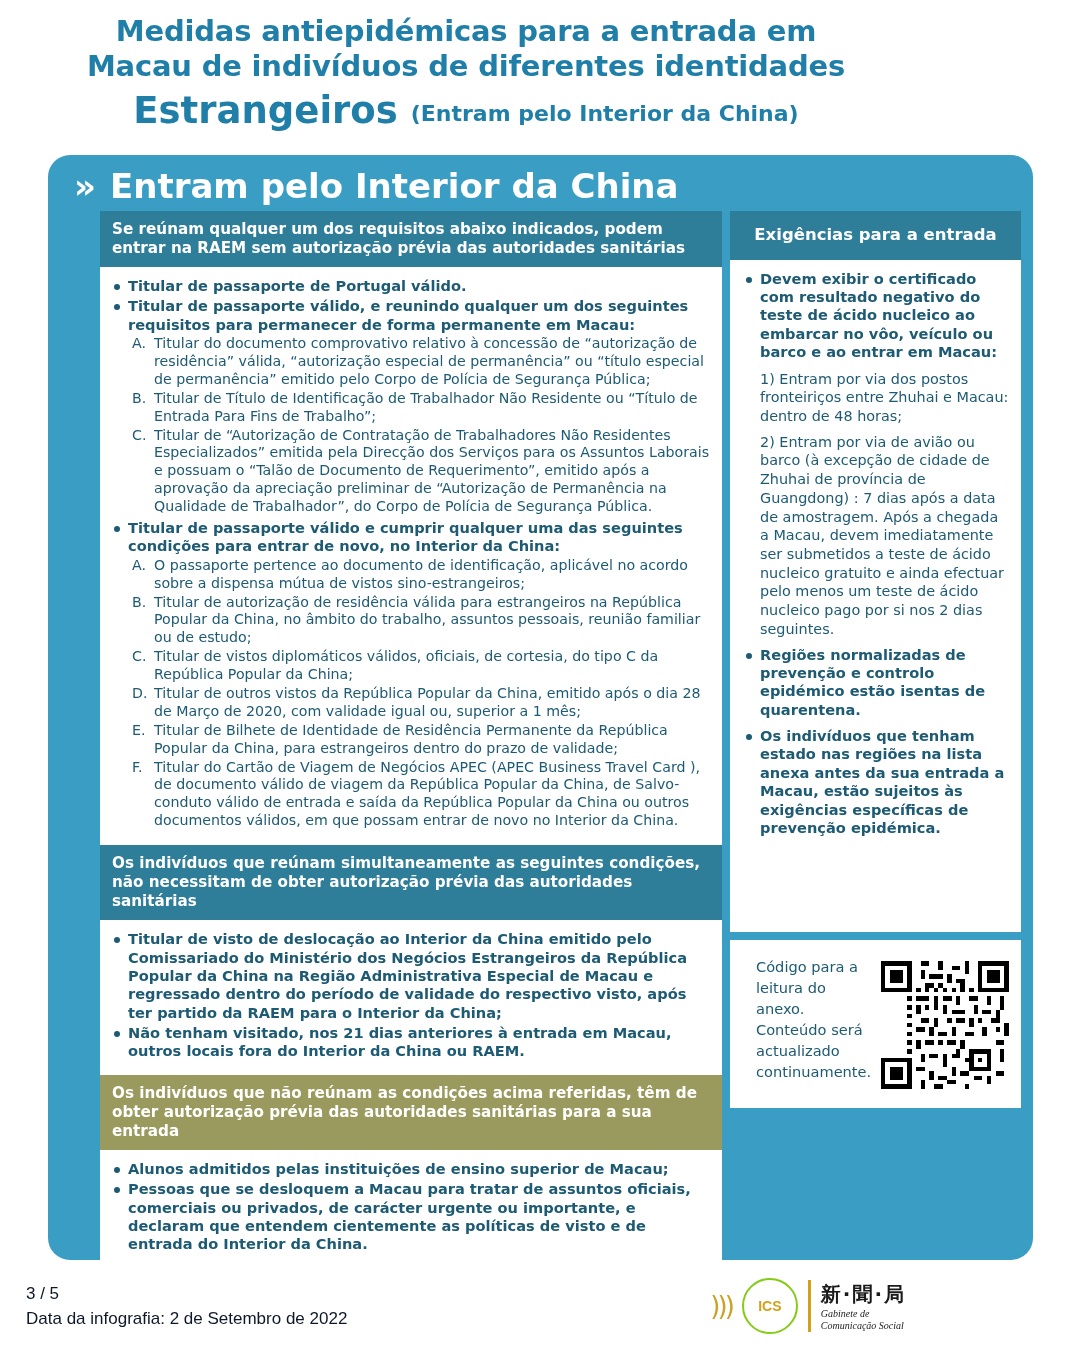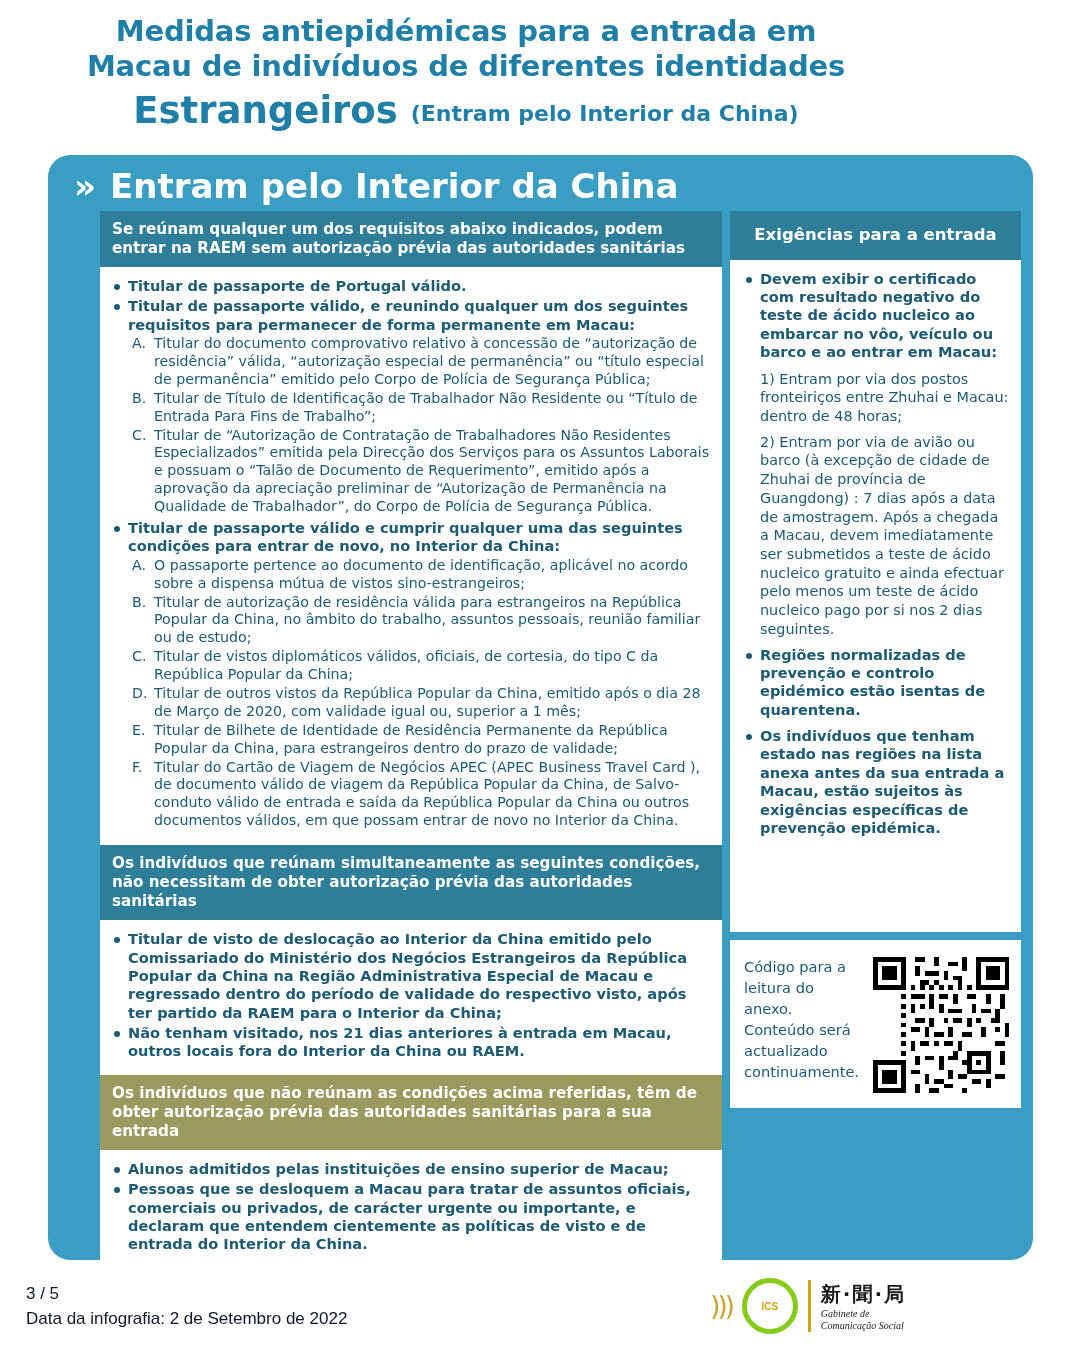--- a/index.html
+++ b/index.html
@@ -152,20 +152,21 @@
     display: flex;
     gap: 10px;
     align-items: flex-start;
   }
   .qr-text {
     font-size: 14.6px;
     line-height: 1.45;
     font-weight: 400;
     color: #1d5a73;
     width: 120px;
+    margin-left: 12px;
   }
   .qr-img { width: 138px; height: 138px; }
 
   .spacer8 { height: 8px; }
 
   
   .footer {
     position: absolute;
     left: 26px;
     top: 1282px;
@@ -178,23 +179,23 @@
     position: absolute;
     right: 26px;
     top: 1278px;
     display: flex;
     align-items: center;
     gap: 10px;
   }
   .logo .waves { color: #c9a227; font-size: 26px; letter-spacing: -3px; }
   .logo .ring {
     width: 56px; height: 56px; border-radius: 50%;
-    border: 5px solid #84cc16;
+    border: 2px solid #84cc16;
     display: flex; align-items: center; justify-content: center;
-    color: #d4a017; font-weight: 800; font-size: 10px;
+    color: #d4a017; font-weight: 800; font-size: 14px;
     font-family: "Liberation Sans", sans-serif;
   }
   .logo .bar { width: 3px; height: 52px; background: #d4a017; }
   .logo .cn { color: #1a1a1a; font-weight: 800; font-size: 20px; letter-spacing: 2px; }
   .logo .pt { color: #1a1a1a; font-style: italic; font-size: 10px; line-height: 1.15;
               font-family: "Liberation Serif", serif; }
 </style>
 </head>
 <body>
 

